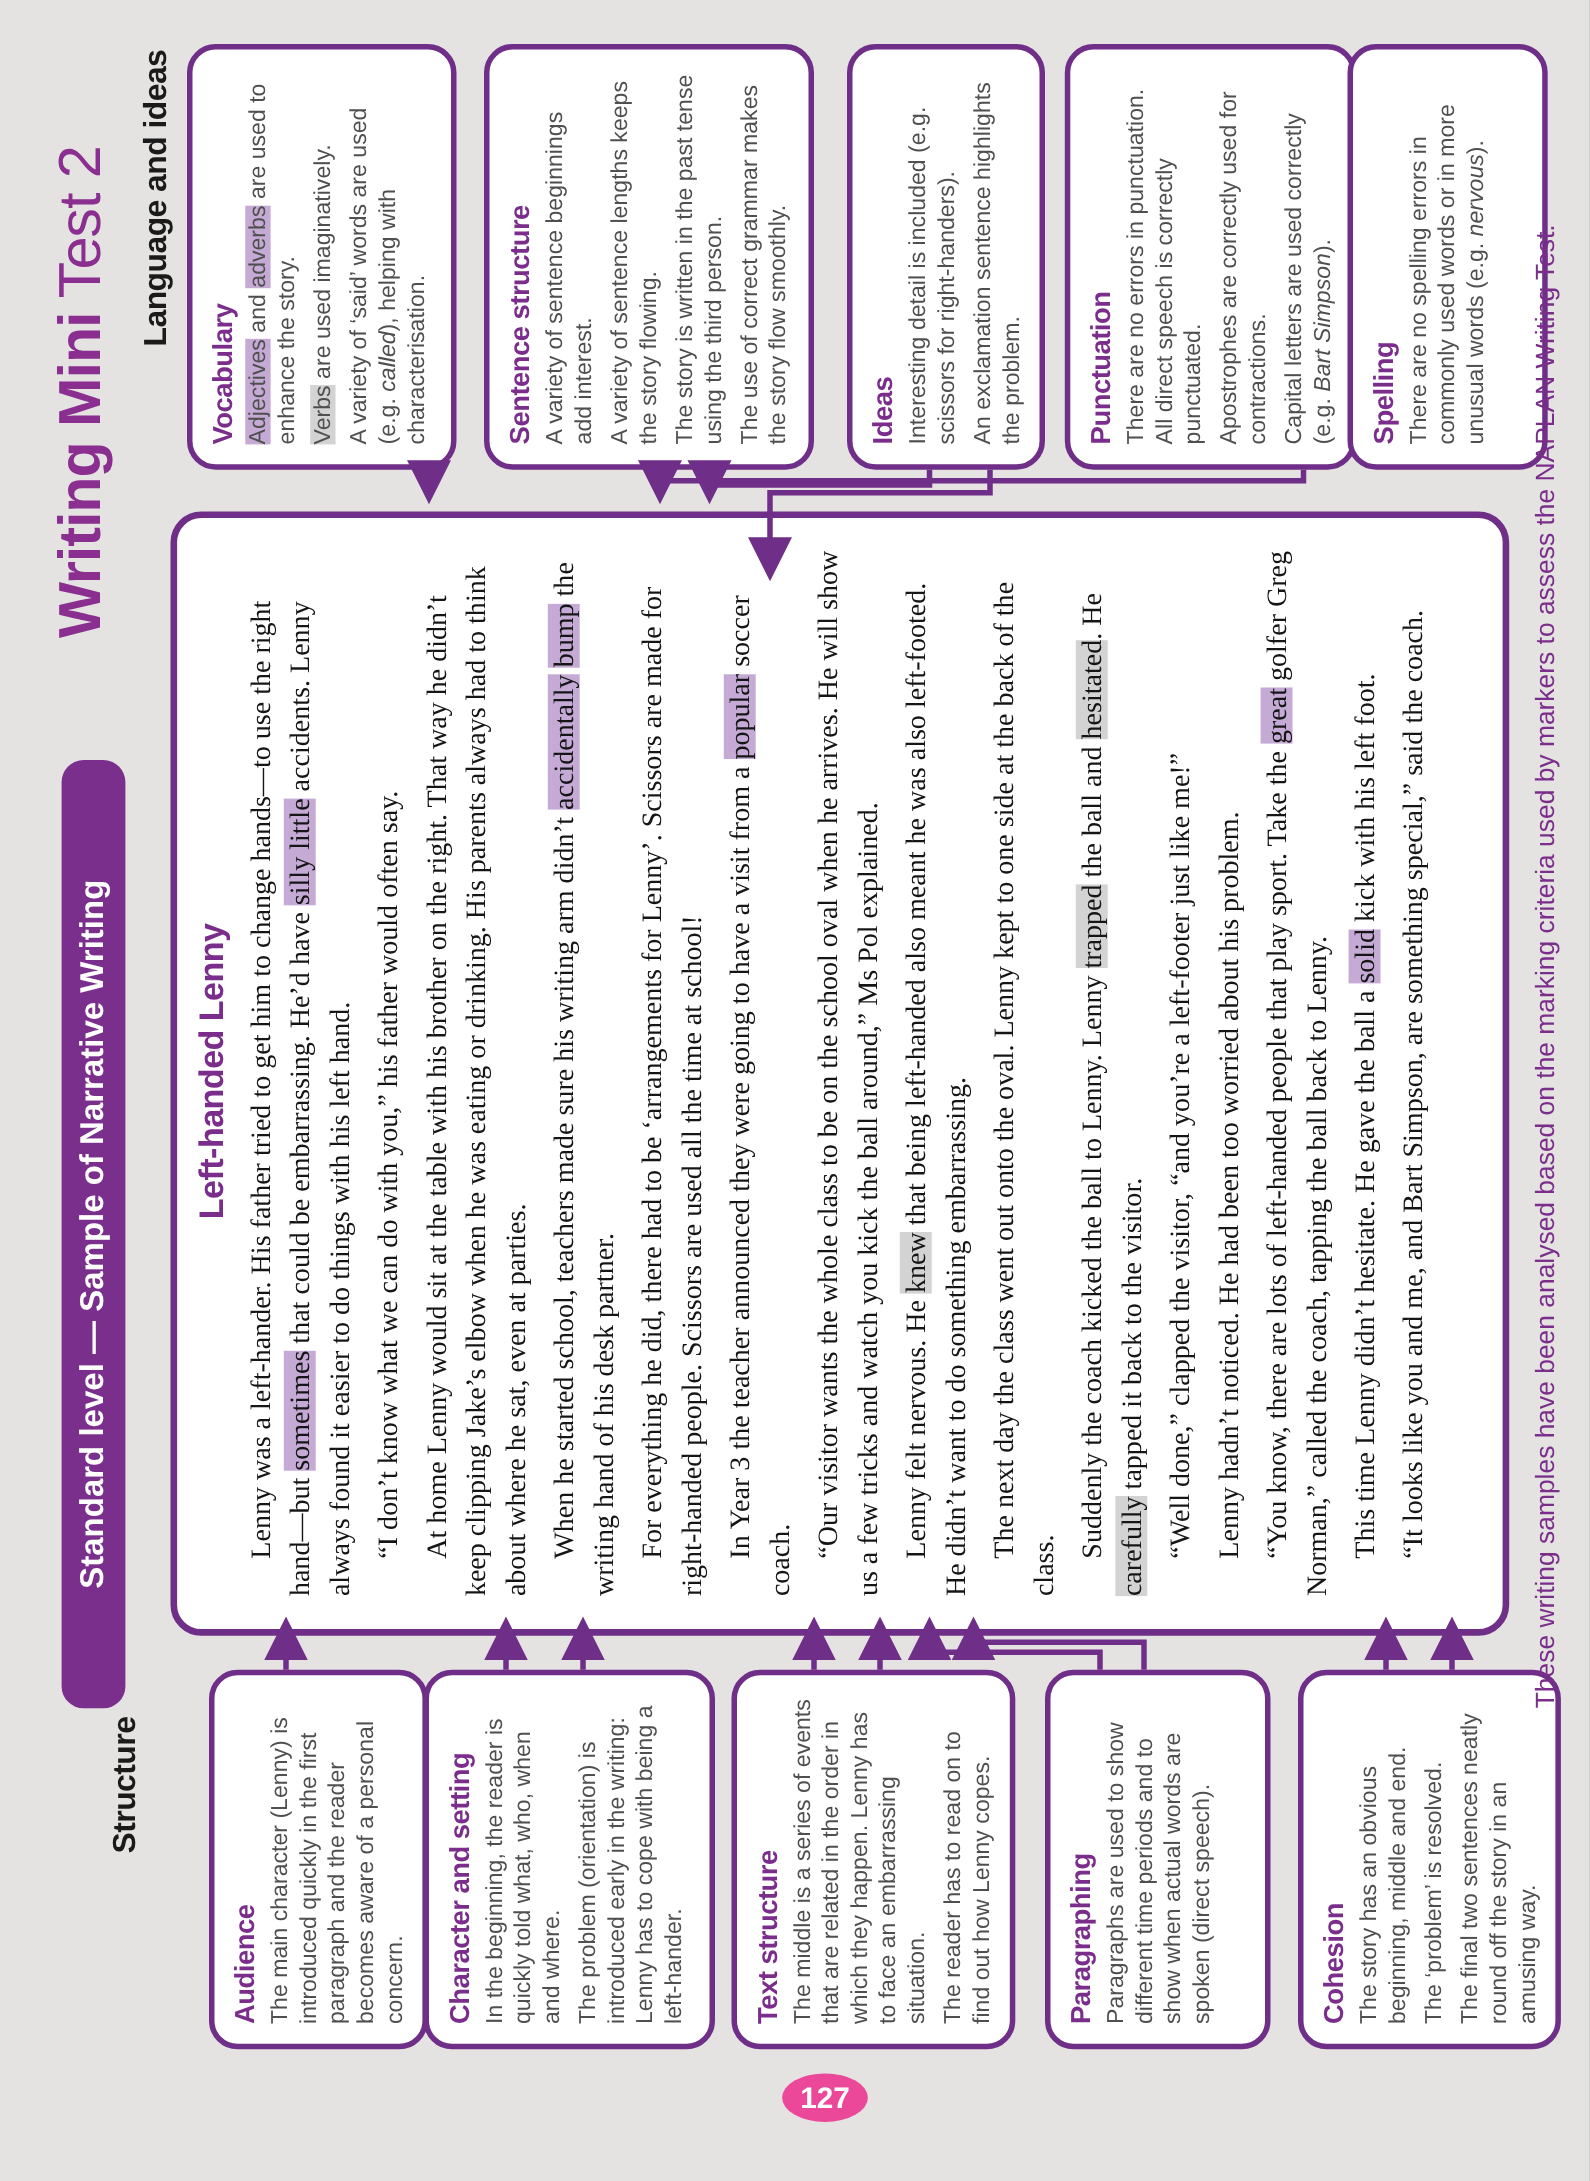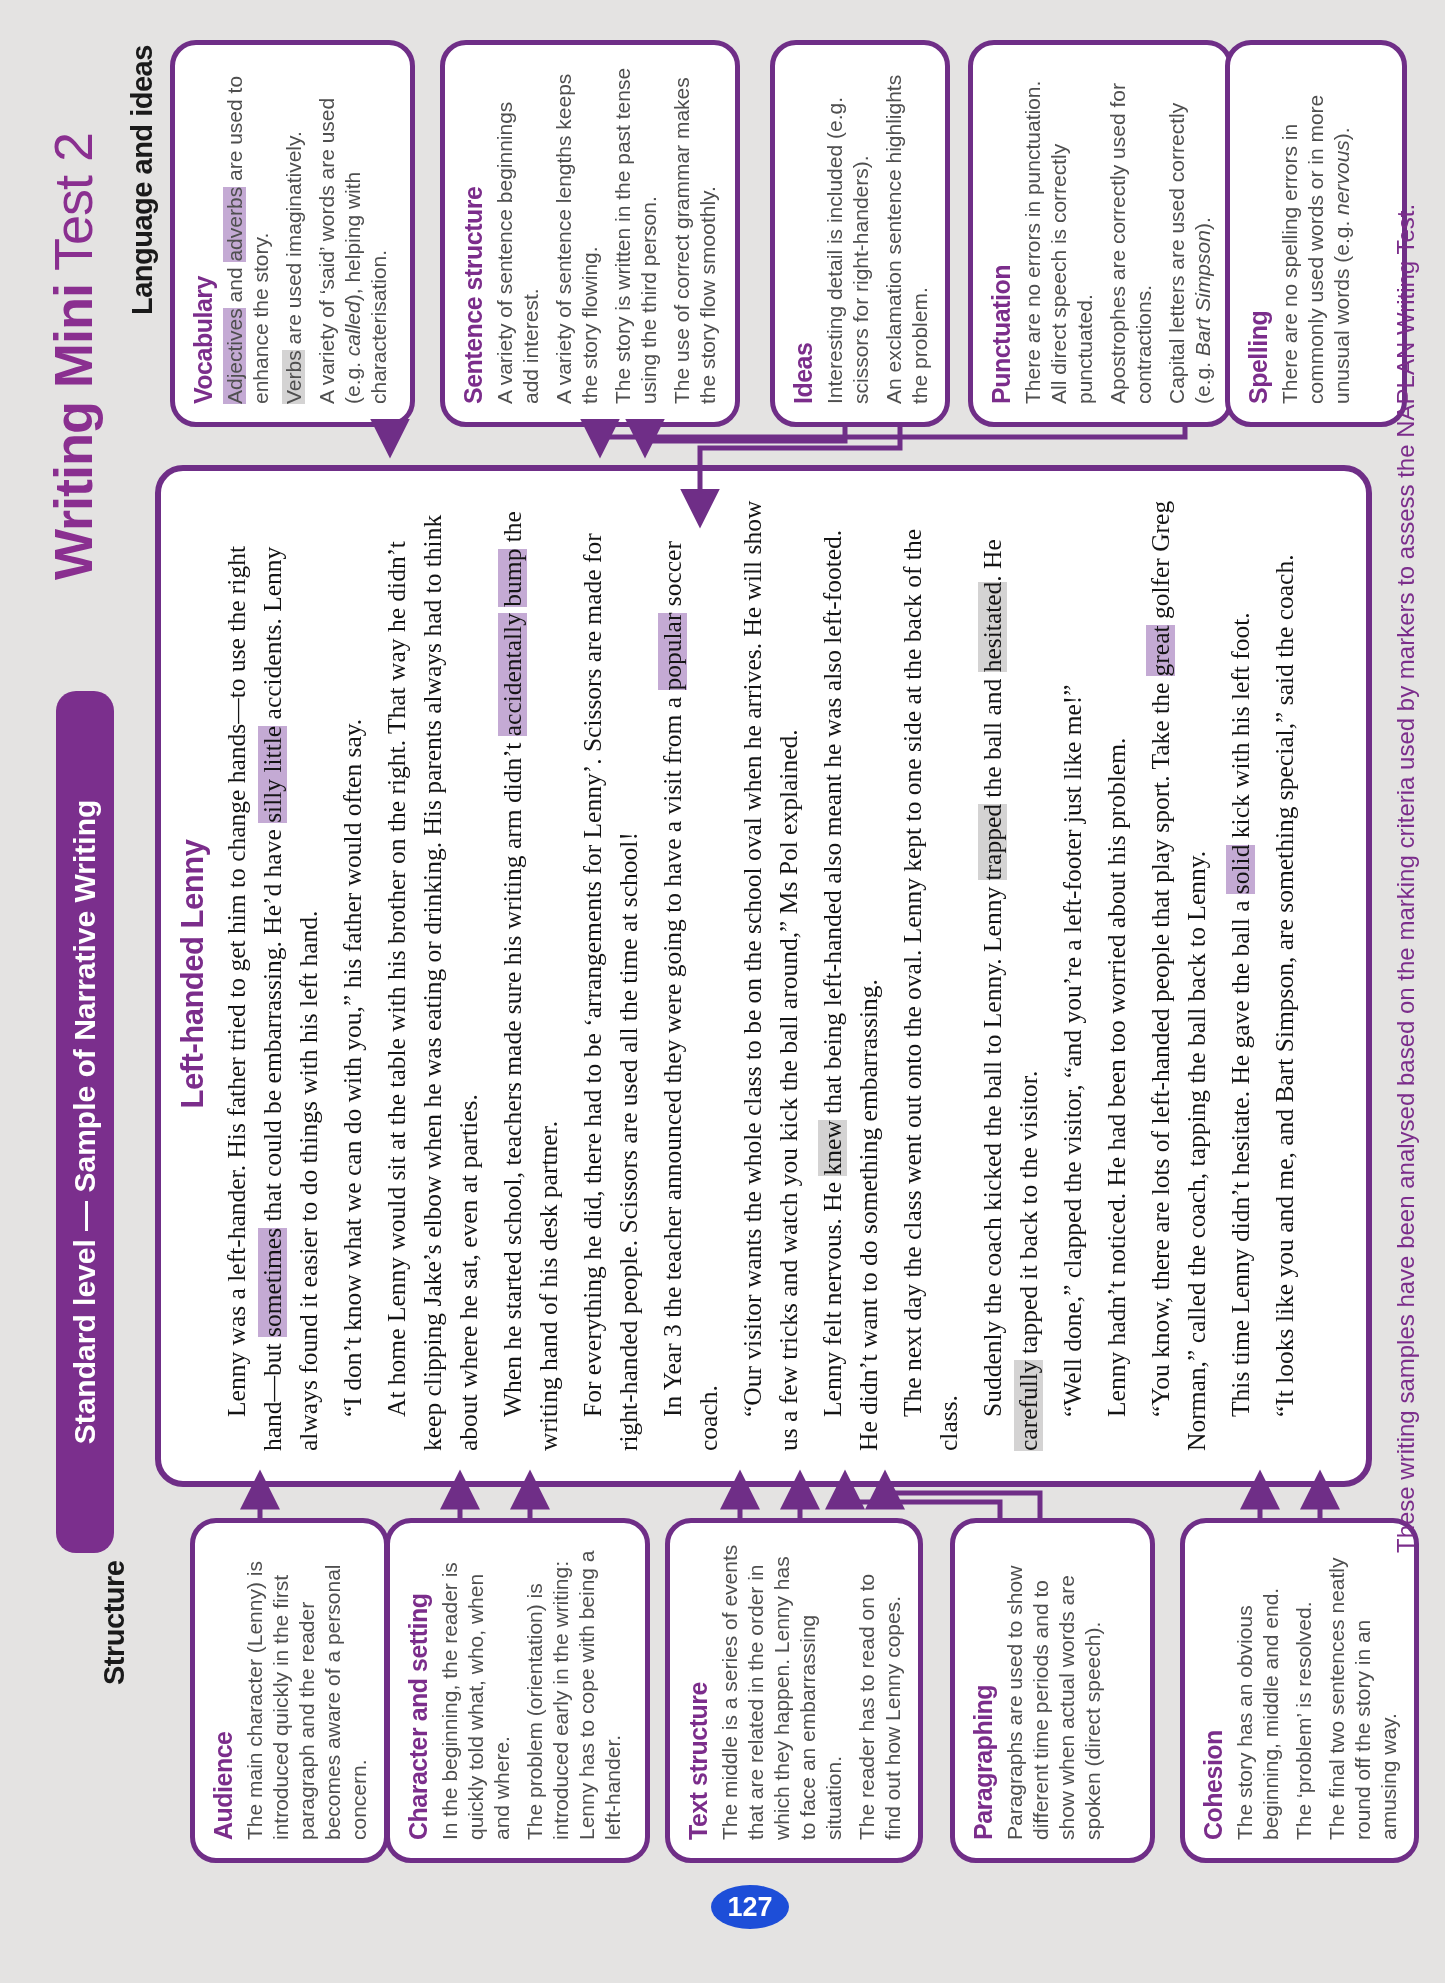--- a/index.html
+++ b/index.html
@@ -33,21 +33,21 @@
             font-family:"Liberation Sans",sans-serif;letter-spacing:-.5px;}
   .story-text p{margin:0 0 8px 0;font-family:"Liberation Serif",serif;font-size:25.5px;
                 line-height:36px;color:#151515;text-indent:34px;}
   .hl-purple{background:#c4aad4;}
   .hl-gray{background:#d4d3d3;}
   .it{font-style:italic;}
 
   .note{position:absolute;left:430px;top:1392px;width:1185px;text-align:right;
         font-size:24px;color:#7b2d8b;white-space:nowrap;}
 
-  .pagenum{position:absolute;left:711px;top:1885px;width:78px;height:44px;background:#1d4ed8;
+  .pagenum{position:absolute;left:711px;top:1885px;width:78px;height:44px;background:#ec4899;
            border-radius:50%;color:#fff;font-weight:bold;font-size:27px;display:flex;
            align-items:center;justify-content:center;}
   svg.arrows{position:absolute;left:0;top:0;pointer-events:none;}
 </style>
 </head>
 <body>
 
 <div class="page">
   <div class="rot">
 

